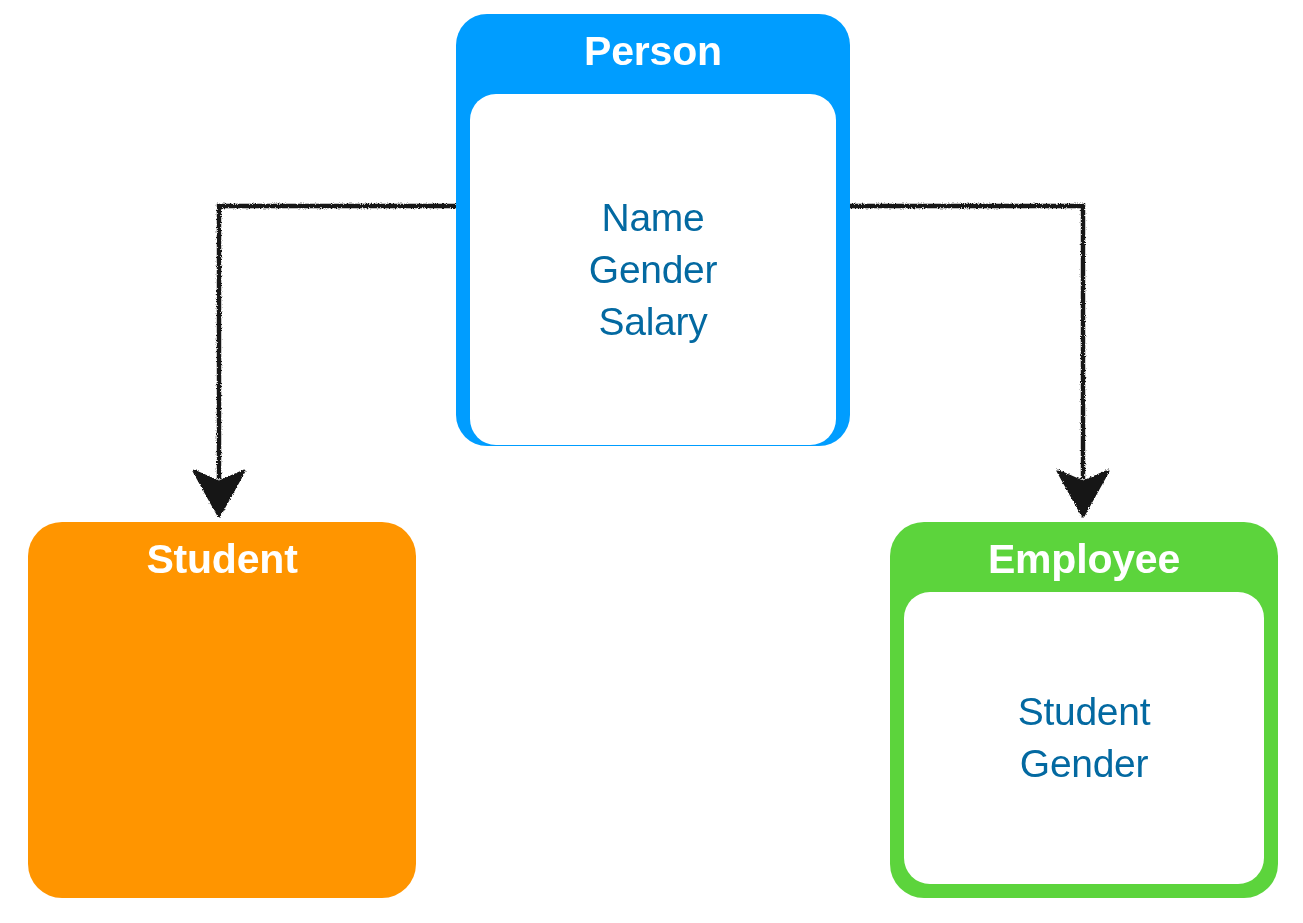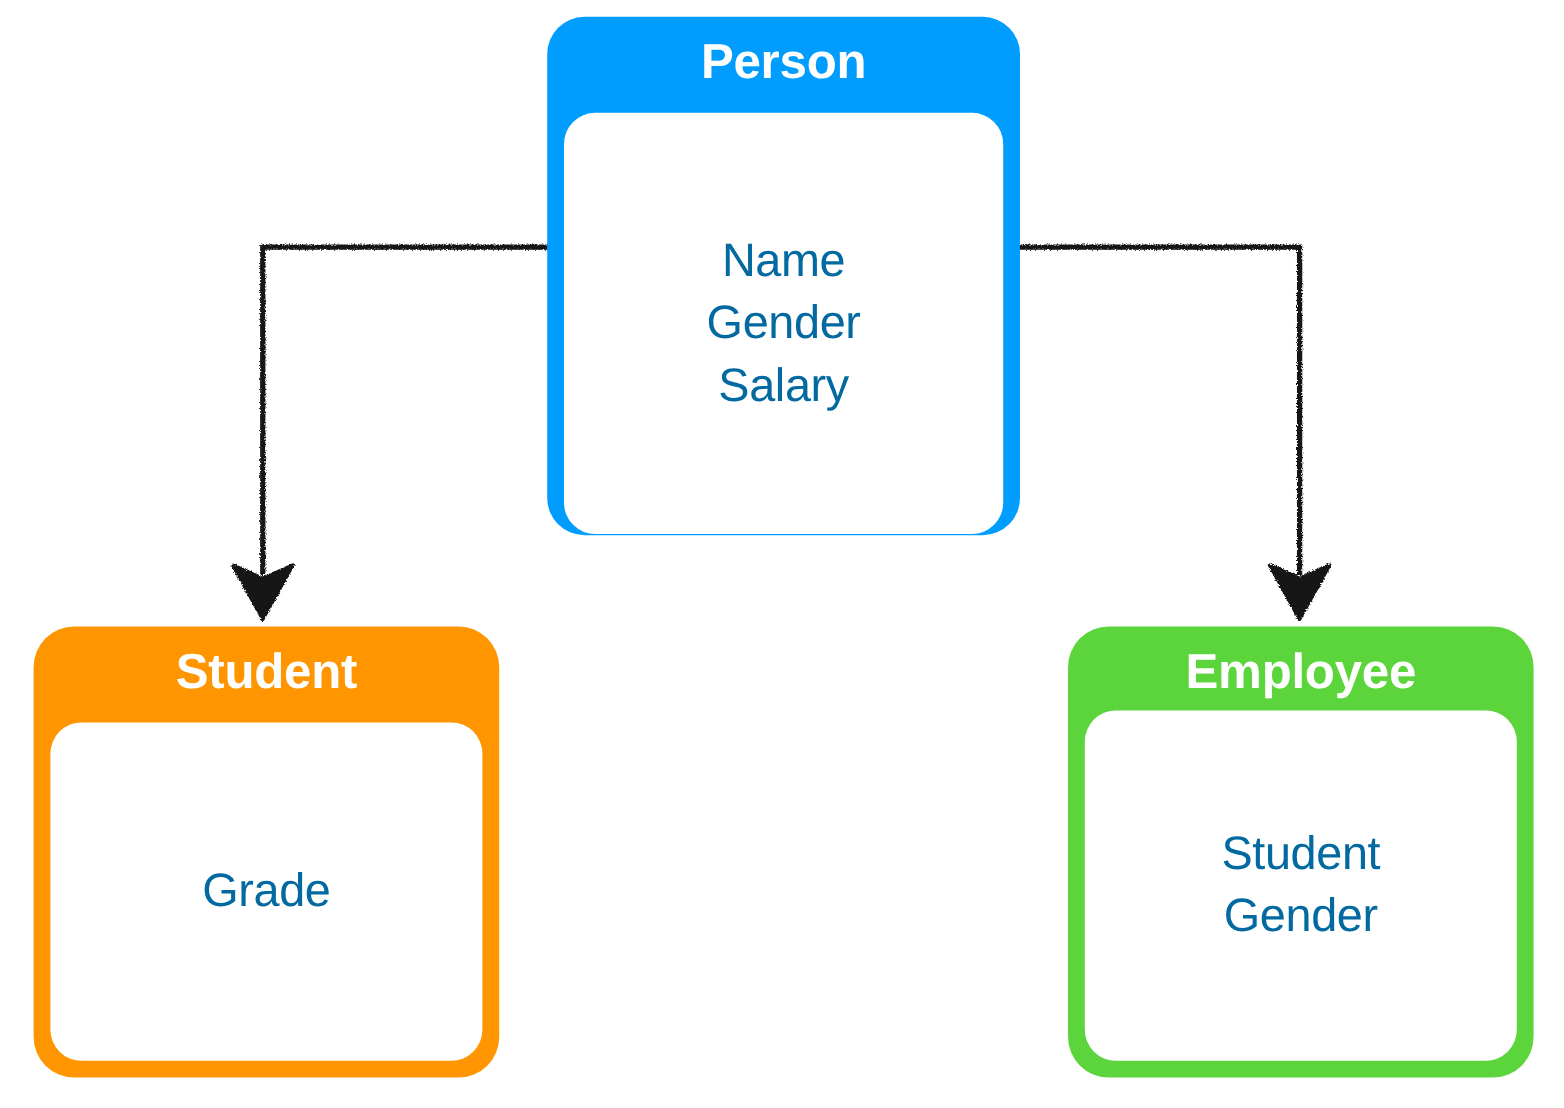--- a/index.html
+++ b/index.html
@@ -162,25 +162,20 @@
       <ul class="attr-list">
         <li>Name</li>
         <li>Gender</li>
         <li>Salary</li>
       </ul>
     </div>
   </div>
 
   <div class="class-card" id="card-student">
     <div class="class-title">Student</div>
-    <div class="class-body">
-      <ul class="attr-list">
-        <li>Grade</li>
-      </ul>
-    </div>
   </div>
 
   <div class="class-card" id="card-employee">
     <div class="class-title">Employee</div>
     <div class="class-body">
       <ul class="attr-list">
         <li>Student</li>
         <li>Gender</li>
       </ul>
     </div>

